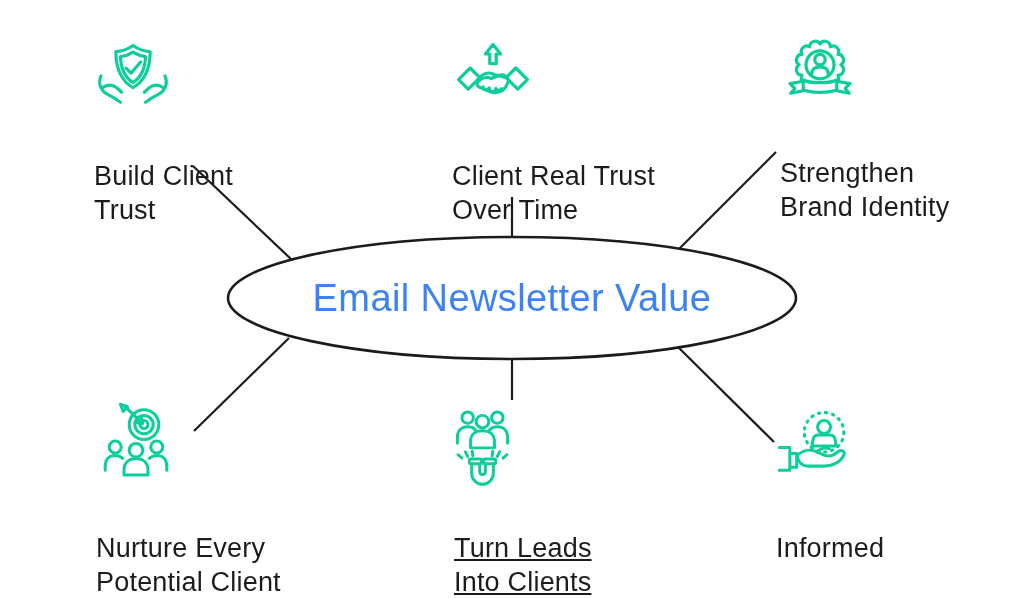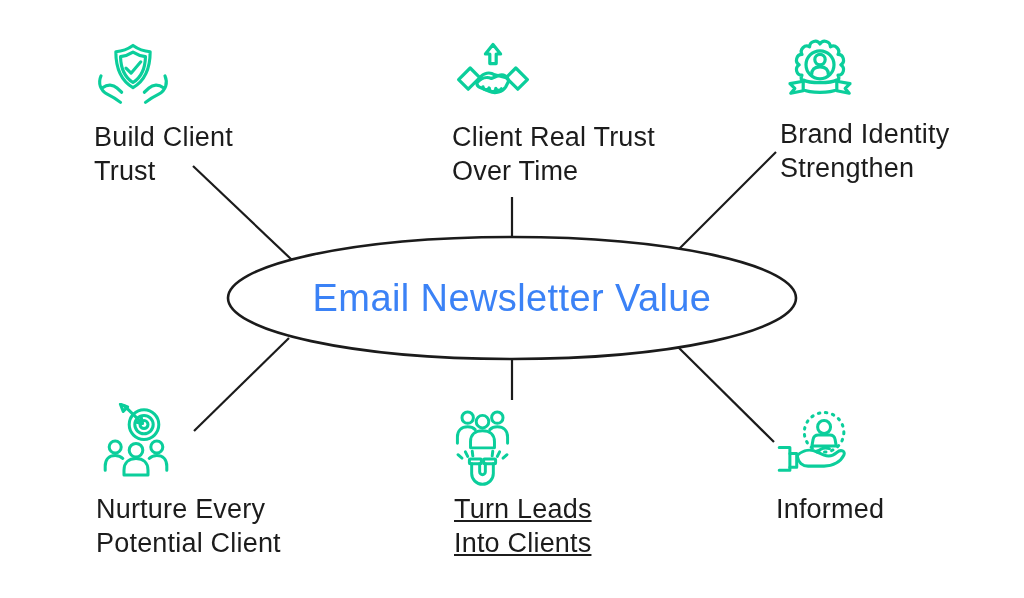--- a/index.html
+++ b/index.html
@@ -5,21 +5,21 @@
   html,body{margin:0;padding:0;background:#ffffff;}
   #stage{
     position:relative;width:1024px;height:598px;background:#ffffff;overflow:hidden;
     font-family:"Liberation Sans",sans-serif;color:#1c1c1c;
   }
   #bg-layer{position:absolute;left:0;top:0;width:1024px;height:598px;}
   .node{position:absolute;}
   .node .icon{position:absolute;left:0;top:0;}
   .node .label{
     position:absolute;left:0;white-space:nowrap;
-    font-size:27px;line-height:33.5px;font-weight:500;letter-spacing:.2px;color:#1c1c1c;
+    font-size:27px;line-height:33.5px;font-weight:500;letter-spacing:.2px;color:#1c1c1c;margin-top:39px;
   }
   #center-label{
     position:absolute;left:228px;top:237px;width:568px;height:122px;
     display:flex;align-items:center;justify-content:center;
     font-size:38px;font-weight:500;letter-spacing:.4px;color:#3b82f6;white-space:nowrap;
   }
   .ic{stroke:#0bce9b;fill:none;stroke-linecap:round;stroke-linejoin:round;}
 </style>
 </head>
 <body>
@@ -83,22 +83,22 @@
         <path d="M76 36 A7 7 0 0 1 72.5 49 A7 7 0 0 1 63 58.5 A7 7 0 0 1 50 62 A7 7 0 0 1 37 58.5 A7 7 0 0 1 27.5 49 A7 7 0 0 1 24 36 A7 7 0 0 1 27.5 23 A7 7 0 0 1 37 13.5 A7 7 0 0 1 50 10 A7 7 0 0 1 63 13.5 A7 7 0 0 1 72.5 23 A7 7 0 0 1 76 36 Z"></path>
         <circle cx="50" cy="36" r="17.5"></circle>
         <circle cx="50" cy="29.5" r="6.5"></circle>
         <path d="M39.5 48.5 C39.5 41.5 44 38.5 50 38.5 C56 38.5 60.5 41.5 60.5 48.5"></path>
         <path d="M29 56.5 L12.5 59.5 L18.5 65.5 L13.5 71.5 L29 68.5" fill="#ffffff"></path>
         <path d="M71 56.5 L87.5 59.5 L81.5 65.5 L86.5 71.5 L71 68.5" fill="#ffffff"></path>
         <path d="M29 55 C37 59.5 63 59.5 71 55 L71 67 C63 71.5 37 71.5 29 67 Z" fill="#ffffff"></path>
       </g>
     </svg>
     <div class="label" style="top:82px;">
+      <div>Strengthen</div>
       <div>Brand Identity</div>
-      <div>Strengthen</div>
     </div>
   </div>
 
   <div class="node" style="left:96px;top:403px;width:230px;">
     <svg class="icon" width="80" height="80" viewBox="0 0 100 100">
       <g class="ic" stroke-width="3.8">
         <circle cx="60" cy="27" r="18.5"></circle>
         <circle cx="60" cy="27" r="11.5"></circle>
         <circle cx="60" cy="27" r="5"></circle>
         <path d="M35.5 3.5 L58 25.5"></path>

